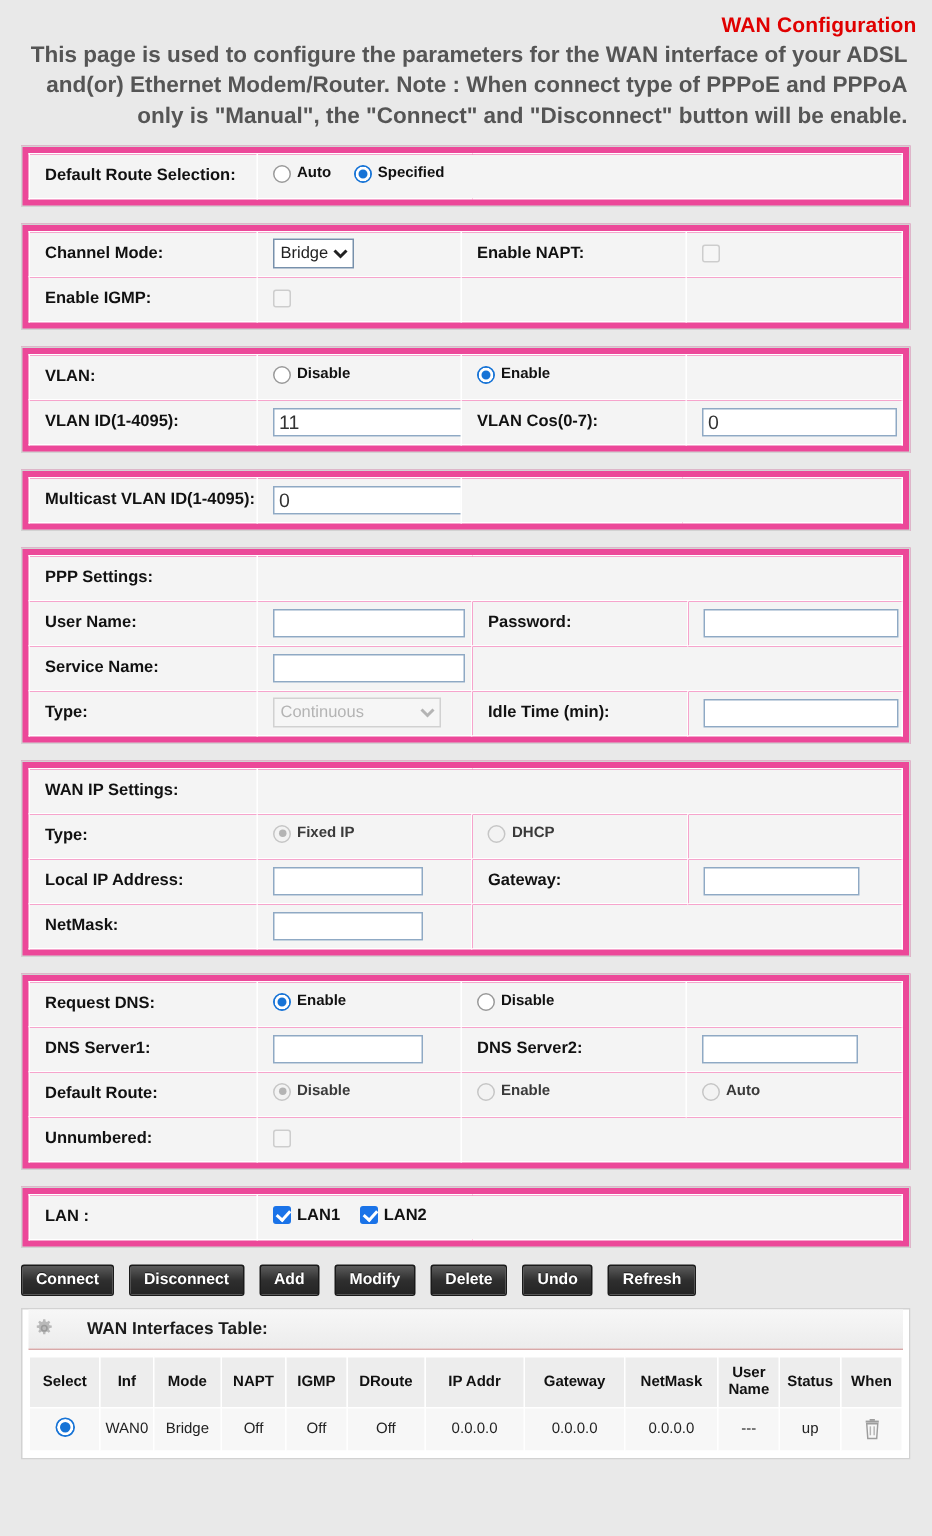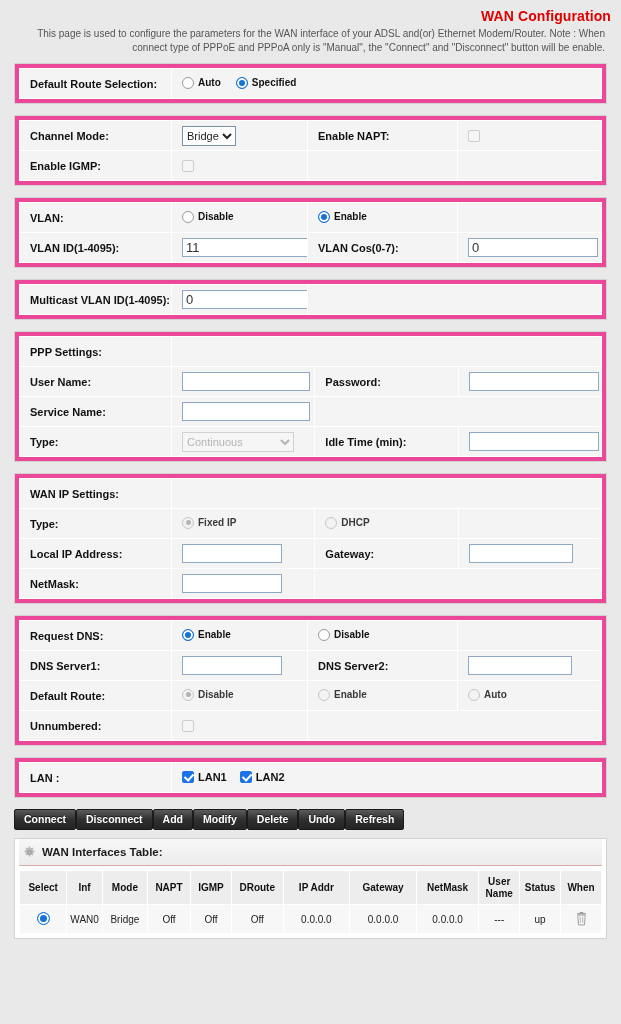--- a/index.html
+++ b/index.html
@@ -14,24 +14,25 @@
   .page-head { padding: 8px 10px 0 10px; text-align: right; }
   .page-title {
     color: #e00000;
     font-size: 14px;
     font-weight: bold;
     margin: 0 0 3px 0;
     letter-spacing: 0.1px;
   }
   .page-desc {
     color: #555;
-    font-size: 10px;
+    font-size: 15px;
     line-height: 1.35;
     margin: 0 0 9px 0;
     padding-right: 6px;
+    font-weight: bold;
   }
 
   
   .panel {
     margin: 0 14px 11px 14px;
     background: #ec4899;
     border: 1px solid #d2d2d2;
     padding: 4px;
   }
   .ftable { width: 100%; border-collapse: collapse; table-layout: fixed; }
@@ -108,21 +109,21 @@
   .cb.on::after {
     content: ""; position: absolute; left: 3px; top: 0.5px;
     width: 4px; height: 7px;
     border: solid #fff; border-width: 0 2px 2px 0;
     transform: rotate(42deg);
   }
   .chk-wrap { display: inline-flex; align-items: center; gap: 4px; margin-right: 10px; }
   .chk-wrap .cl { font-size: 11px; font-weight: bold; color: #111; }
 
   
-  .btnbar { margin: 0 14px 8px 14px; display: flex; gap: 0; align-items: flex-start; }
+  .btnbar { margin: 0 14px 8px 14px; display: flex; gap: 10px; align-items: flex-start; }
   .btn {
     background: linear-gradient(#5b5b5b, #2e2e2e 52%, #242424);
     border: 1px solid #1a1a1a;
     border-radius: 2px;
     color: #ffffff;
     font-size: 10.5px;
     font-weight: bold;
     font-family: "Liberation Sans", sans-serif;
     padding: 3px 9px 4px 9px;
     text-shadow: 0 -1px 0 rgba(0,0,0,.6);
@@ -131,21 +132,21 @@
   }
 
   
   .tpanel {
     margin: 0 14px 0 14px;
     background: #ffffff;
     border: 1px solid #d2d2d2;
     padding: 0 4px 4px 4px;
   }
   .tp-head {
-    display: flex; align-items: center; gap: 6px;
+    display: flex; align-items: center; gap: 22px;
     height: 27px;
     padding: 0 4px;
     border-bottom: 1px solid #d8a9a9;
     background: linear-gradient(#f7f7f7, #ececec);
     text-align: right;
   }
   .tp-title { font-size: 11.5px; font-weight: bold; color: #1c1c1c; }
   .gear { width: 13px; height: 13px; display: block; flex: none; }
   .wtable { width: 100%; border-collapse: collapse; table-layout: fixed; margin-top: 4px; }
   .wtable th {

